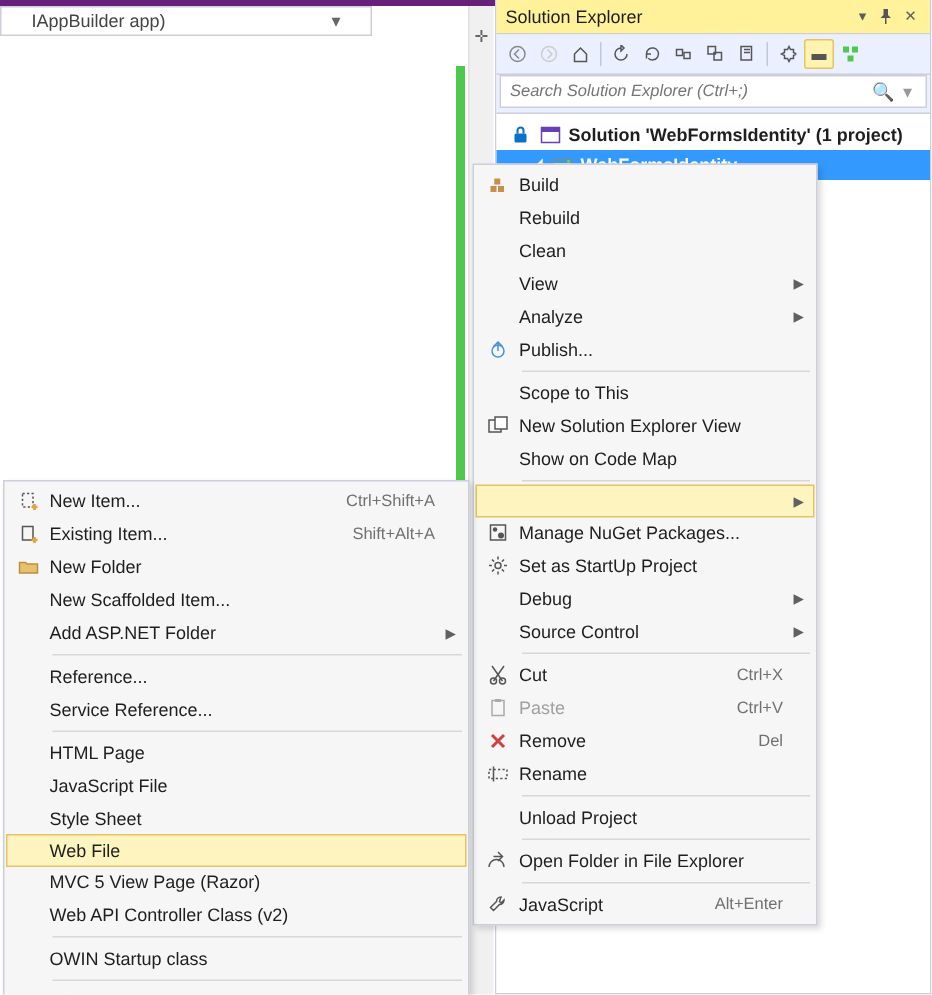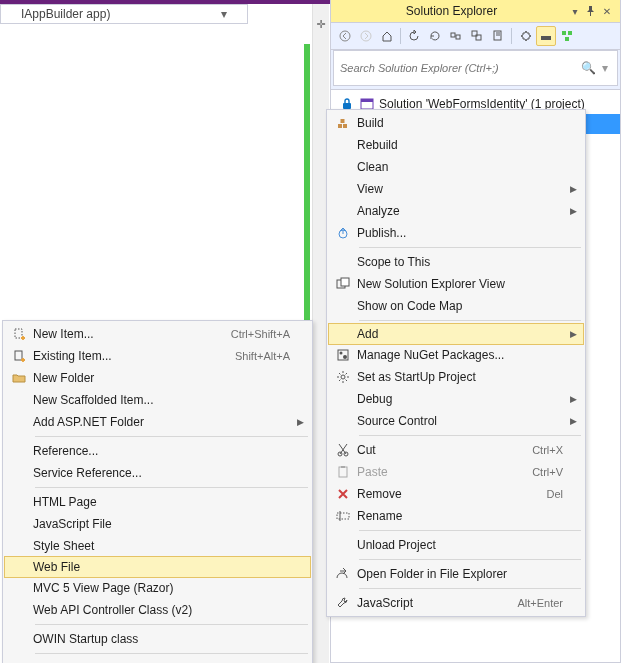--- a/index.html
+++ b/index.html
@@ -25,21 +25,21 @@
     border-top: none;
     display: flex; flex-direction: column;
   }
   .sol-title {
     background: #fff29a;
     padding: 4px 6px;
     font-size: 12px;
     display: flex; align-items: center;
     border-bottom: 1px solid #cccedb;
   }
-  .sol-title .title-text { flex: 1; text-align: center; }
+  .sol-title .title-text { flex: 1; }
   .sol-title .title-icon {
     width: 14px; height: 14px;
     display: inline-flex; align-items: center; justify-content: center;
     margin-left: 2px;
     color: #5d5d5d;
     font-size: 10px;
     cursor: default;
   }
   .sol-toolbar {
     background: #eaf0ff;
@@ -62,21 +62,21 @@
   .sol-toolbar .tb-btn.on { background: #fff3b0; border: 1px solid #e5c365; }
   .sol-search {
     background: #eaf0ff;
     padding: 0 2px 3px 2px;
     border-bottom: 1px solid #cccedb;
   }
   .sol-search .search-box {
     background: #fff;
     border: 1px solid #cccedb;
     display: flex; align-items: center;
-    height: 36px;
+    height: 22px;
     padding: 0 4px;
   }
   .sol-search input {
     border: none; outline: none;
     flex: 1;
     font-size: 11px;
     color: #999;
     font-style: italic;
   }
   .sol-search .srch-btn { color: #999; width: 16px; text-align: center; }
@@ -84,20 +84,21 @@
     flex: 1;
     background: #fff;
     padding: 4px 0;
     line-height: 18px;
   }
   .tree-row {
     display: flex; align-items: center;
     padding: 1px 4px 1px 8px;
     white-space: nowrap;
     overflow: hidden;
+    font-weight: bold;
   }
   .tree-row.indent1 { padding-left: 20px; }
   .tree-row.sel {
     background: #3399ff;
     color: #fff;
   }
   .tree-icon {
     width: 16px; height: 16px;
     display: inline-flex; align-items: center; justify-content: center;
     margin-right: 4px;
@@ -152,22 +153,22 @@
 
   
   .ctxmenu {
     position: absolute;
     background: #f6f6f6;
     border: 1px solid #cccedb;
     box-shadow: 2px 2px 4px rgba(0,0,0,0.15);
     padding: 2px;
   }
   .ctxmenu.main {
-    left: 326px; top: 109px;
-    width: 260px;
+    left: 315px; top: 109px;
+    width: 230px;
   }
   .ctxmenu.sub {
     left: 2px; top: 320px;
     width: 311px;
   }
   .ctxmenu .item {
     display: flex; align-items: center;
     height: 22px;
     padding: 0 20px 0 0;
     position: relative;
@@ -378,21 +379,20 @@
       </span>
       <span class="label">New Solution Explorer View</span>
     </div>
     <div class="item">
       <span class="icon-col"></span>
       <span class="label">Show on Code Map</span>
     </div>
     <div class="sep"></div>
     <div class="item sel">
       <span class="icon-col"></span>
-      <span class="label">Add</span>
       <span class="arrow">▶</span>
     </div>
     <div class="item">
       <span class="icon-col">
         <svg width="14" height="14" viewBox="0 0 14 14">
           <rect x="2" y="2" width="10" height="10" fill="none" stroke="#555"></rect>
           <circle cx="5" cy="5" r="1.5" fill="#555"></circle>
           <circle cx="9" cy="9" r="2" fill="#555"></circle>
         </svg>
       </span>

